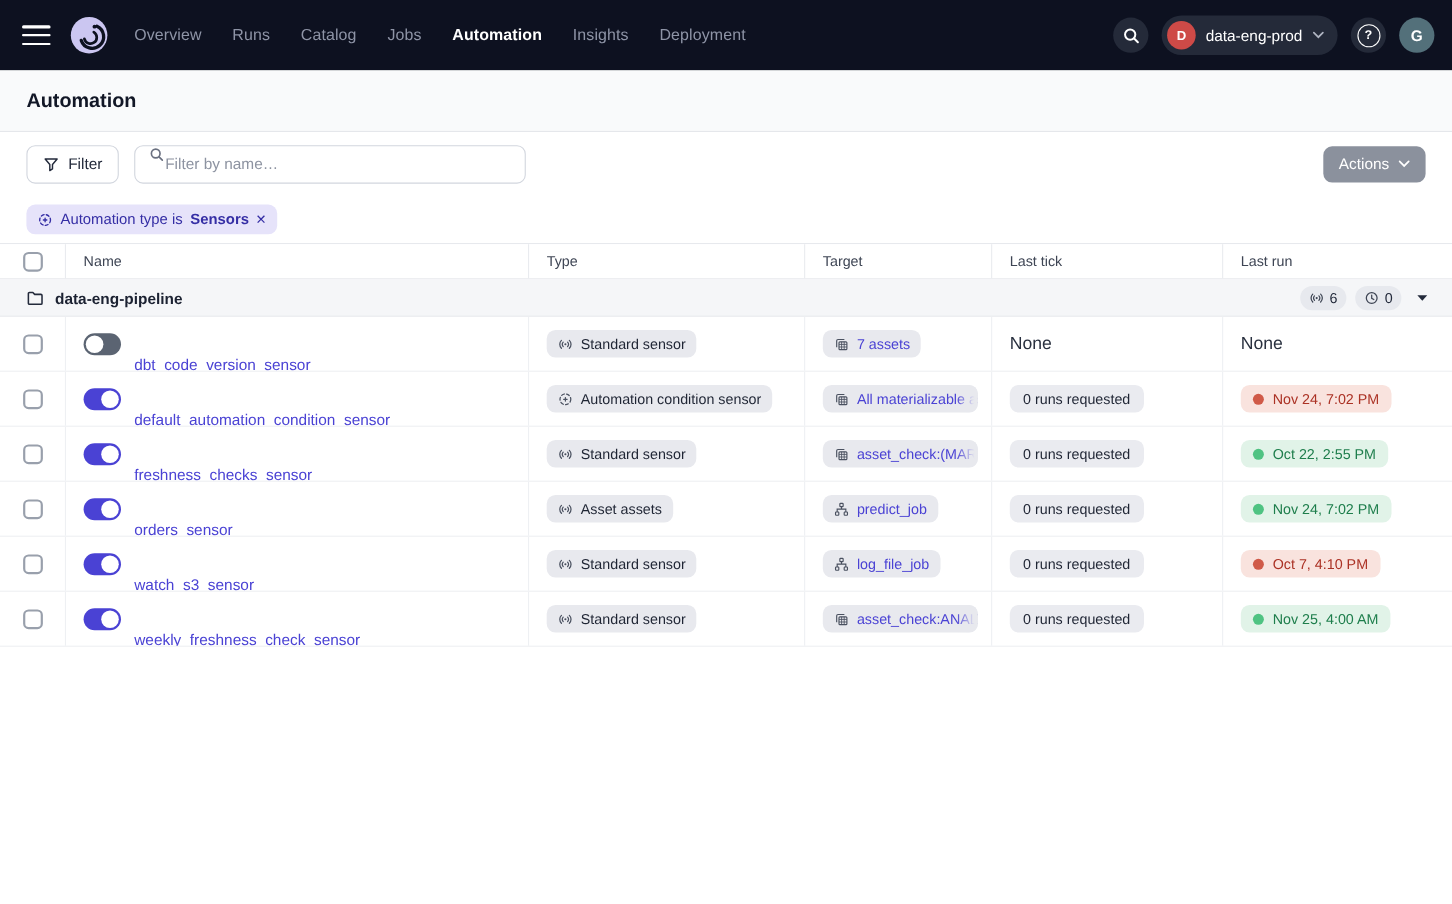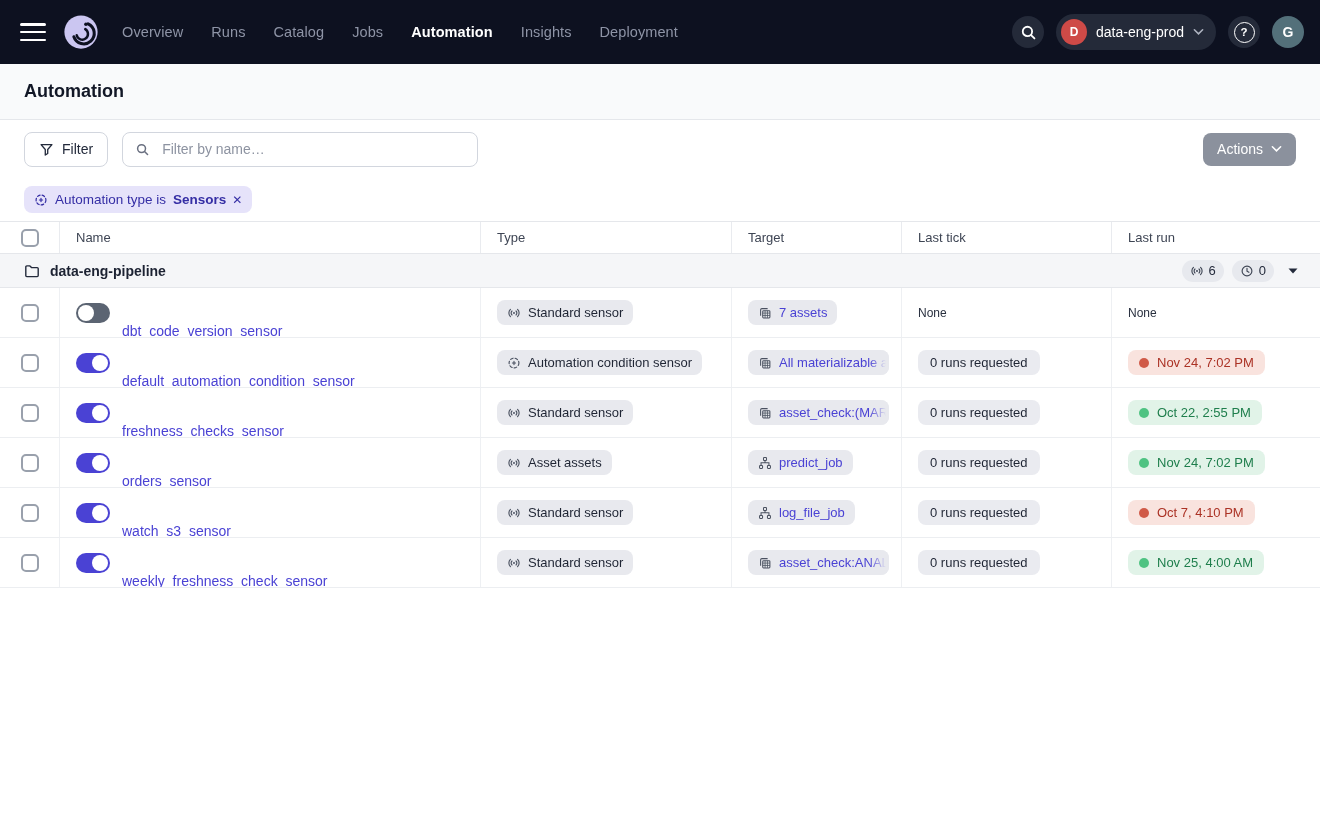--- a/index.html
+++ b/index.html
@@ -30,21 +30,21 @@
   .help-ring { width:21px; height:21px; border:1.7px solid #fff; border-radius:50%; color:#fff; font-size:11.5px; font-weight:700; display:flex; align-items:center; justify-content:center; }
   .user-avatar { width:32px; height:32px; border-radius:50%; background:#53707a; color:#fff; font-size:14px; font-weight:600; display:flex; align-items:center; justify-content:center; cursor:pointer; }
 
   
   .page-header { height:56px; background:#f9fafb; border-bottom:1px solid #e5e7eb; display:flex; align-items:center; padding:0 24px; flex-shrink:0; }
   .page-title { font-size:18px; font-weight:700; color:#121726; }
 
   
   .toolbar { height:58px; background:#fff; display:flex; align-items:center; padding:0 24px; gap:14px; flex-shrink:0; }
   .btn-outline { height:35px; display:inline-flex; align-items:center; gap:8px; padding:0 14px; background:#fff; border:1px solid #d2d6de; border-radius:8px; font-size:14px; color:#232a3b; cursor:pointer; font-weight:500;}
-  .search-box { height:35px; width:356px; display:flex; align-items:center; gap:12px; padding:0 12px; border:1px solid #d2d6de; border-radius:8px; background:#fff; }
+  .search-box { height:35px; width:356px; display:flex; gap:0; padding:0 12px; border:1px solid #d2d6de; border-radius:8px; background:#fff; }
   .search-box input { border:none; outline:none; flex:1; font-size:14px; font-family:inherit; color:#232a3b; background:transparent; }
   .search-box input::placeholder { color:#8d93a1; }
   .btn-actions { margin-left:auto; height:33px; display:inline-flex; align-items:center; gap:8px; padding:0 14px; background:#8b919d; border:none; border-radius:8px; color:#fff; font-size:14px; font-weight:500; cursor:pointer; }
 
   
   .chip-row { height:44px; background:#fff; border-bottom:1px solid #e5e7eb; display:flex; align-items:center; padding:0 24px; flex-shrink:0; }
   .filter-chip { height:27px; display:inline-flex; align-items:center; gap:7px; padding:0 10px; background:#e6e3fa; border-radius:8px; color:#352ea5; font-size:13.5px; cursor:default; }
   .filter-chip .chip-value { font-weight:700; }
   .chip-close { font-size:12px; font-weight:700; cursor:pointer; margin-left:-1px; }
 
@@ -71,21 +71,21 @@
   .toggle.on { background:#4a42d4; }
   .toggle .knob { position:absolute; top:2px; left:2px; width:16px; height:16px; border-radius:50%; background:#fff; }
   .toggle.on .knob { left:auto; right:2px; }
 
   .pill { display:inline-flex; align-items:center; gap:7px; background:#e8e9ee; border-radius:8px; padding:5px 10px; font-size:13px; color:#1f2534; white-space:nowrap; position:relative; }
   .pill .icon { display:flex; color:#4a5160; flex-shrink:0; }
   .target-pill .txt { color:#4a42d4; cursor:pointer; }
   .pill.truncated { max-width:142px; overflow:hidden; }
   .pill.truncated::after { content:""; position:absolute; right:0; top:0; bottom:0; width:20px; background:linear-gradient(90deg, rgba(232,233,238,0), #e8e9ee 85%); }
   .plain-pill { background:#eaebf0; padding:5px 12px; }
-  .none-text { font-size:12px; color:#29303f; }
+  .none-text { font-size:16px; color:#29303f; }
 
   .status-pill { display:inline-flex; align-items:center; gap:8px; border-radius:8px; padding:5px 11px; font-size:13px; white-space:nowrap; cursor:pointer; }
   .status-pill .dot { width:10px; height:10px; border-radius:50%; flex-shrink:0; }
   .status-pill.success { background:#e1f3e8; color:#1e7e4c; }
   .status-pill.success .dot { background:#4fc382; }
   .status-pill.failure { background:#f9e3de; color:#ab3225; }
   .status-pill.failure .dot { background:#d05a48; }
 
   .table-rest { flex:1; background:#fff; }
   svg { display:block; }

